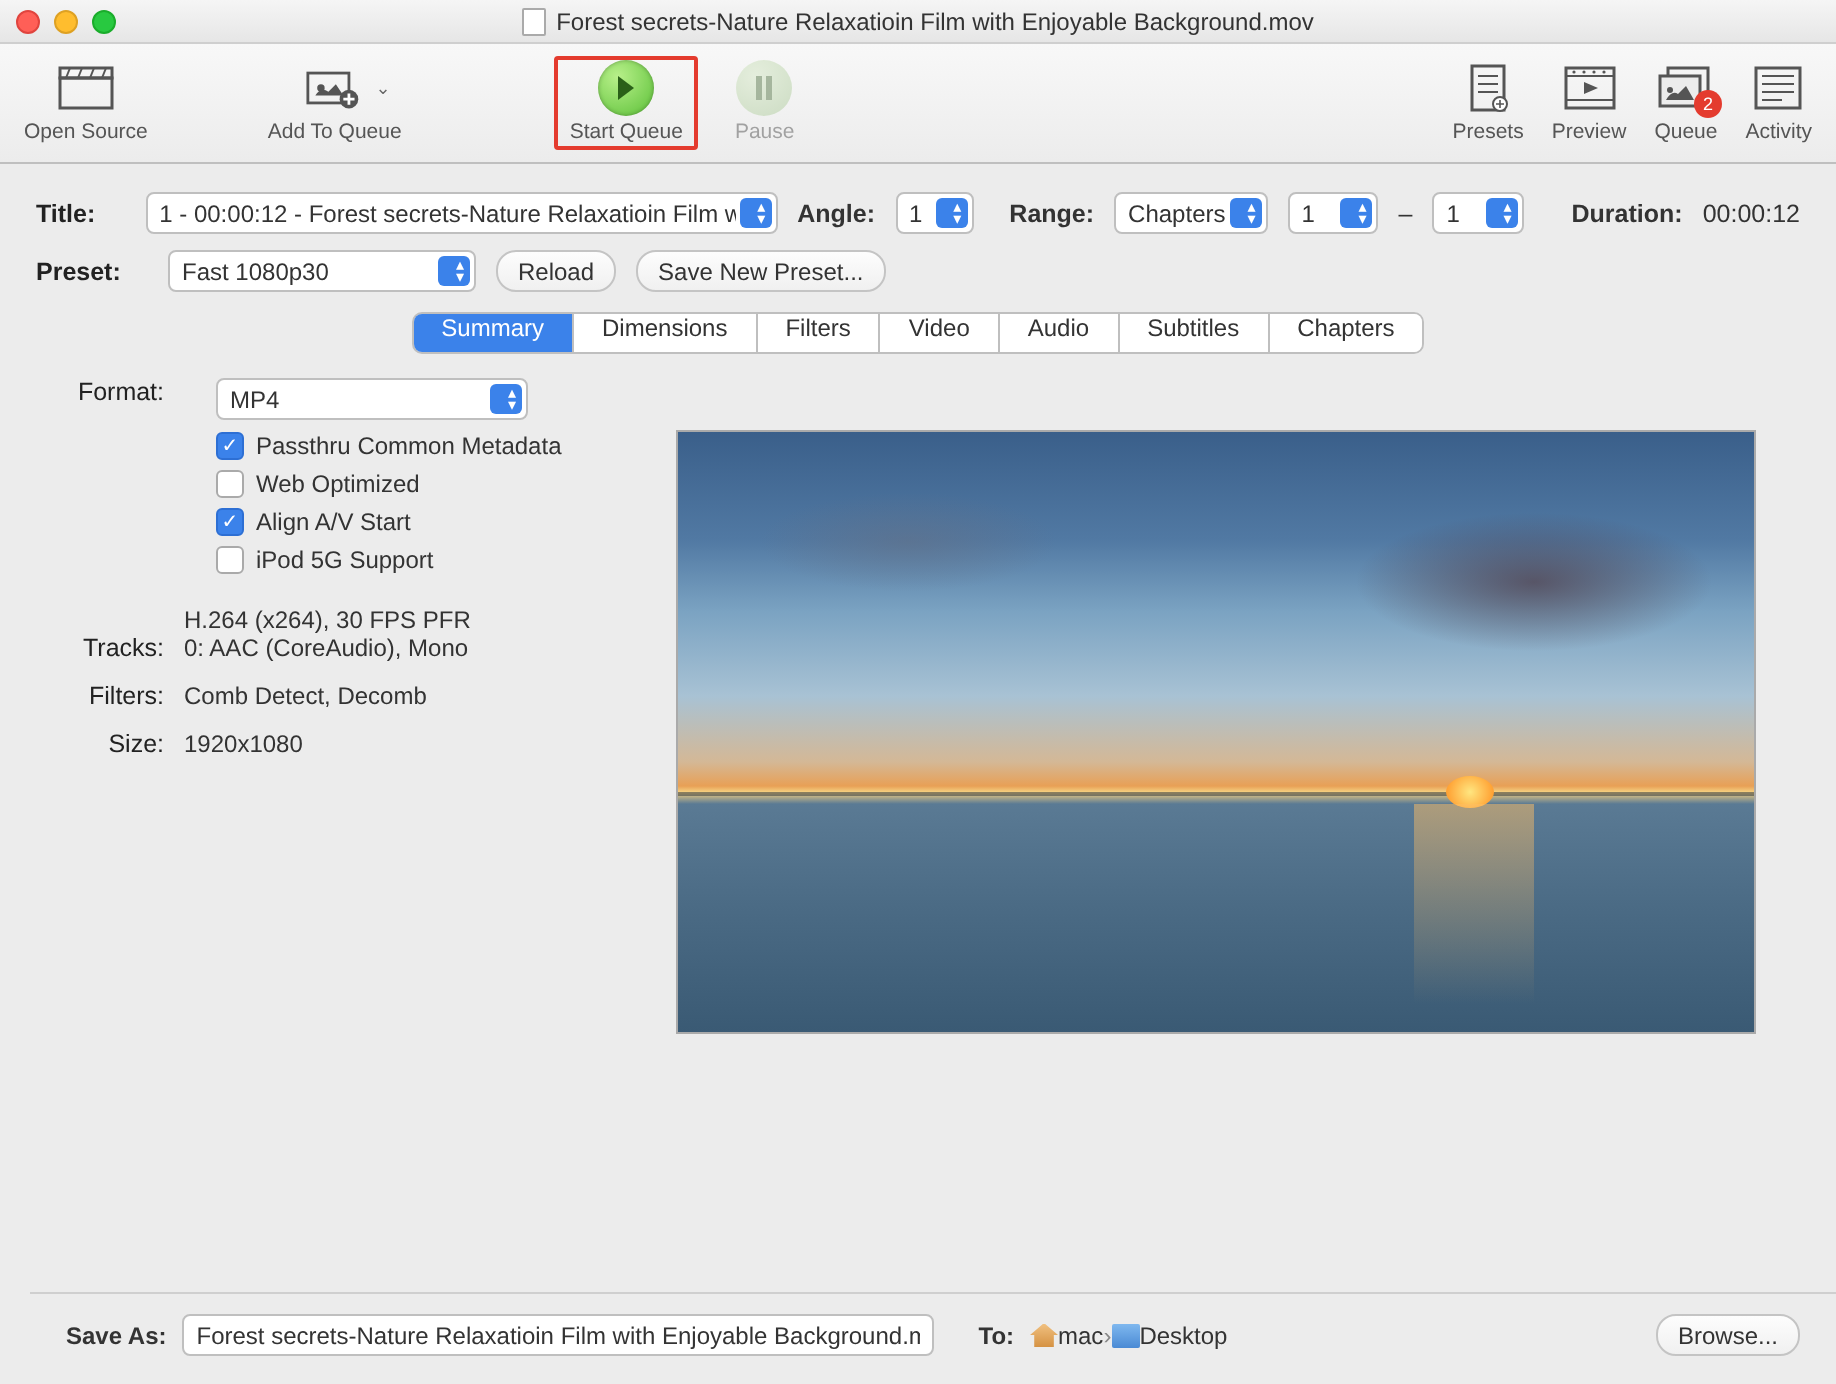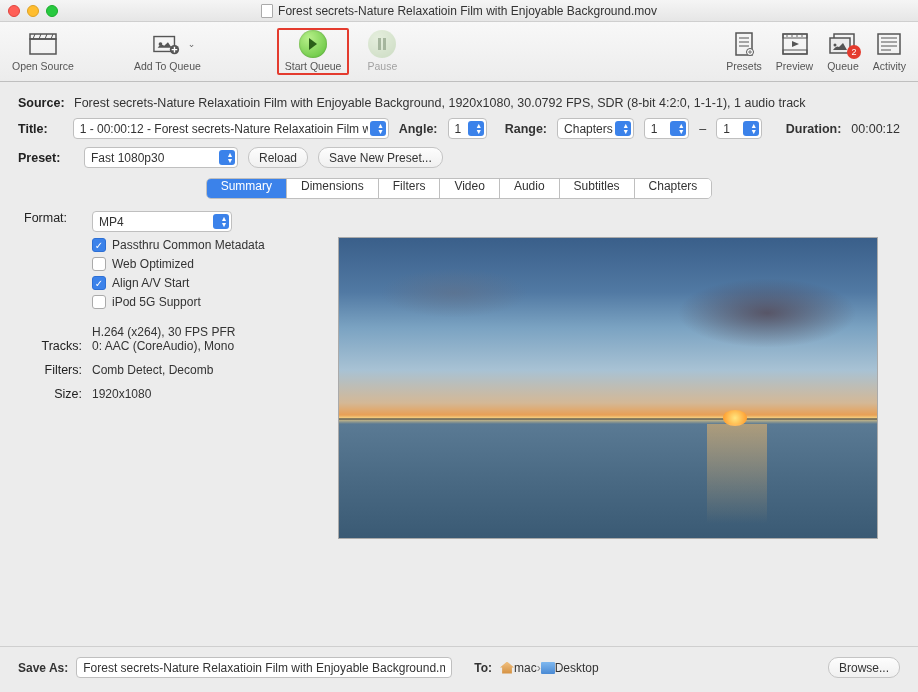--- a/index.html
+++ b/index.html
@@ -112,21 +112,21 @@
 
 .summary-area {
   display: flex;
   gap: 0;
 }
 .left-col {
   width: 310px;
   padding-left: 6px;
 }
 .form-row { display: flex; margin-bottom: 8px; align-items: flex-start; }
-.form-row .flabel { width: 58px; text-align: left; margin-right: 10px; color: #222; font-size: 12.5px; }
+.form-row .flabel { width: 58px; text-align: right; margin-right: 26px; color: #222; font-size: 12.5px; }
 .checks { display: flex; flex-direction: column; gap: 5px; margin-top: 6px; }
 .check-item { display: flex; align-items: center; gap: 6px; }
 .check-box {
   width: 14px; height: 14px; border: 1px solid #aaa; border-radius: 3px;
   background: #fff; display: flex; align-items: center; justify-content: center;
   font-size: 10px; color: #fff;
 }
 .check-box.checked { background: #3b82ea; border-color: #2d6fd4; }
 .info-row { display: flex; margin-bottom: 10px; align-items: flex-end; }
 .info-row .flabel { width: 58px; text-align: right; margin-right: 10px; color: #222; font-size: 12.5px; }
@@ -148,21 +148,21 @@
   overflow: hidden;
 }
 .cloud1 { position:absolute; right:20px; top:40px; width:180px; height:70px; background: radial-gradient(ellipse, rgba(80,60,70,0.7), transparent 70%); border-radius:50%; }
 .cloud2 { position:absolute; left:40px; top:30px; width:150px; height:50px; background: radial-gradient(ellipse, rgba(100,110,130,0.5), transparent 70%); border-radius:50%; }
 .sun { position:absolute; right:130px; top:172px; width:24px; height:16px; background: radial-gradient(circle, #ffe680, #ff9020); border-radius:50%; }
 .horizon { position:absolute; left:0; right:0; top:180px; height:2px; background:rgba(40,50,60,0.5); }
 .reflect { position:absolute; right:110px; top:186px; width:60px; height:100px; background: linear-gradient(to bottom, rgba(255,190,100,0.5), transparent); }
 
 .bottom-bar {
   position: absolute;
-  left: 0; right: 0; bottom: 0;
+  left: 15px; right: 0; bottom: 0;
   padding: 10px 18px 14px 18px;
   border-top: 1px solid #cfcfcf;
   background: #ececec;
   display: flex;
   align-items: center;
   gap: 8px;
 }
 .text-input {
   background: #fff;
   border: 1px solid #bfbfbf;
@@ -306,24 +306,20 @@
             <line x1="4" y1="13" x2="20" y2="13" stroke="#555"></line>
             <line x1="4" y1="17" x2="14" y2="17" stroke="#555"></line>
           </svg>
       </div>
       <span class="tb-label">Activity</span>
     </div>
   </div>
 </div>
 
 <div class="content">
-  <div class="row">
-    <span class="lbl">Source:</span>
-    <span class="val">Forest secrets-Nature Relaxatioin Film with Enjoyable Background, 1920x1080, 30.0792 FPS, SDR (8-bit 4:2:0, 1-1-1), 1 audio track</span>
-  </div>
 
   <div class="row" style="gap:10px">
     <span class="lbl">Title:</span>
     <div class="select" style="width:316px">
       <span style="overflow:hidden;white-space:nowrap">1 - 00:00:12 - Forest secrets-Nature Relaxatioin Film with E</span>
       <span class="chev-st">▴<br>▾</span>
     </div>
     <span style="font-weight:600">Angle:</span>
     <div class="select" style="width:42px">
       <span>1</span>
@@ -385,21 +381,21 @@
           <span>Chapters</span>
         </div>
     </div>
   </div>
 
   <div class="summary-area">
     <div class="left-col">
       <div class="form-row">
         <div class="flabel">Format:</div>
         <div>
-          <div class="select" style="width:140px">
+          <div class="select" style="width:156px">
             <span>MP4</span>
             <span class="chev-st">▴<br>▾</span>
           </div>
           <div class="checks">
             <div class="check-item">
               <div class="check-box checked">✓</div>
               <span>Passthru Common Metadata</span>
             </div>
             <div class="check-item">
               <div class="check-box"></div>

